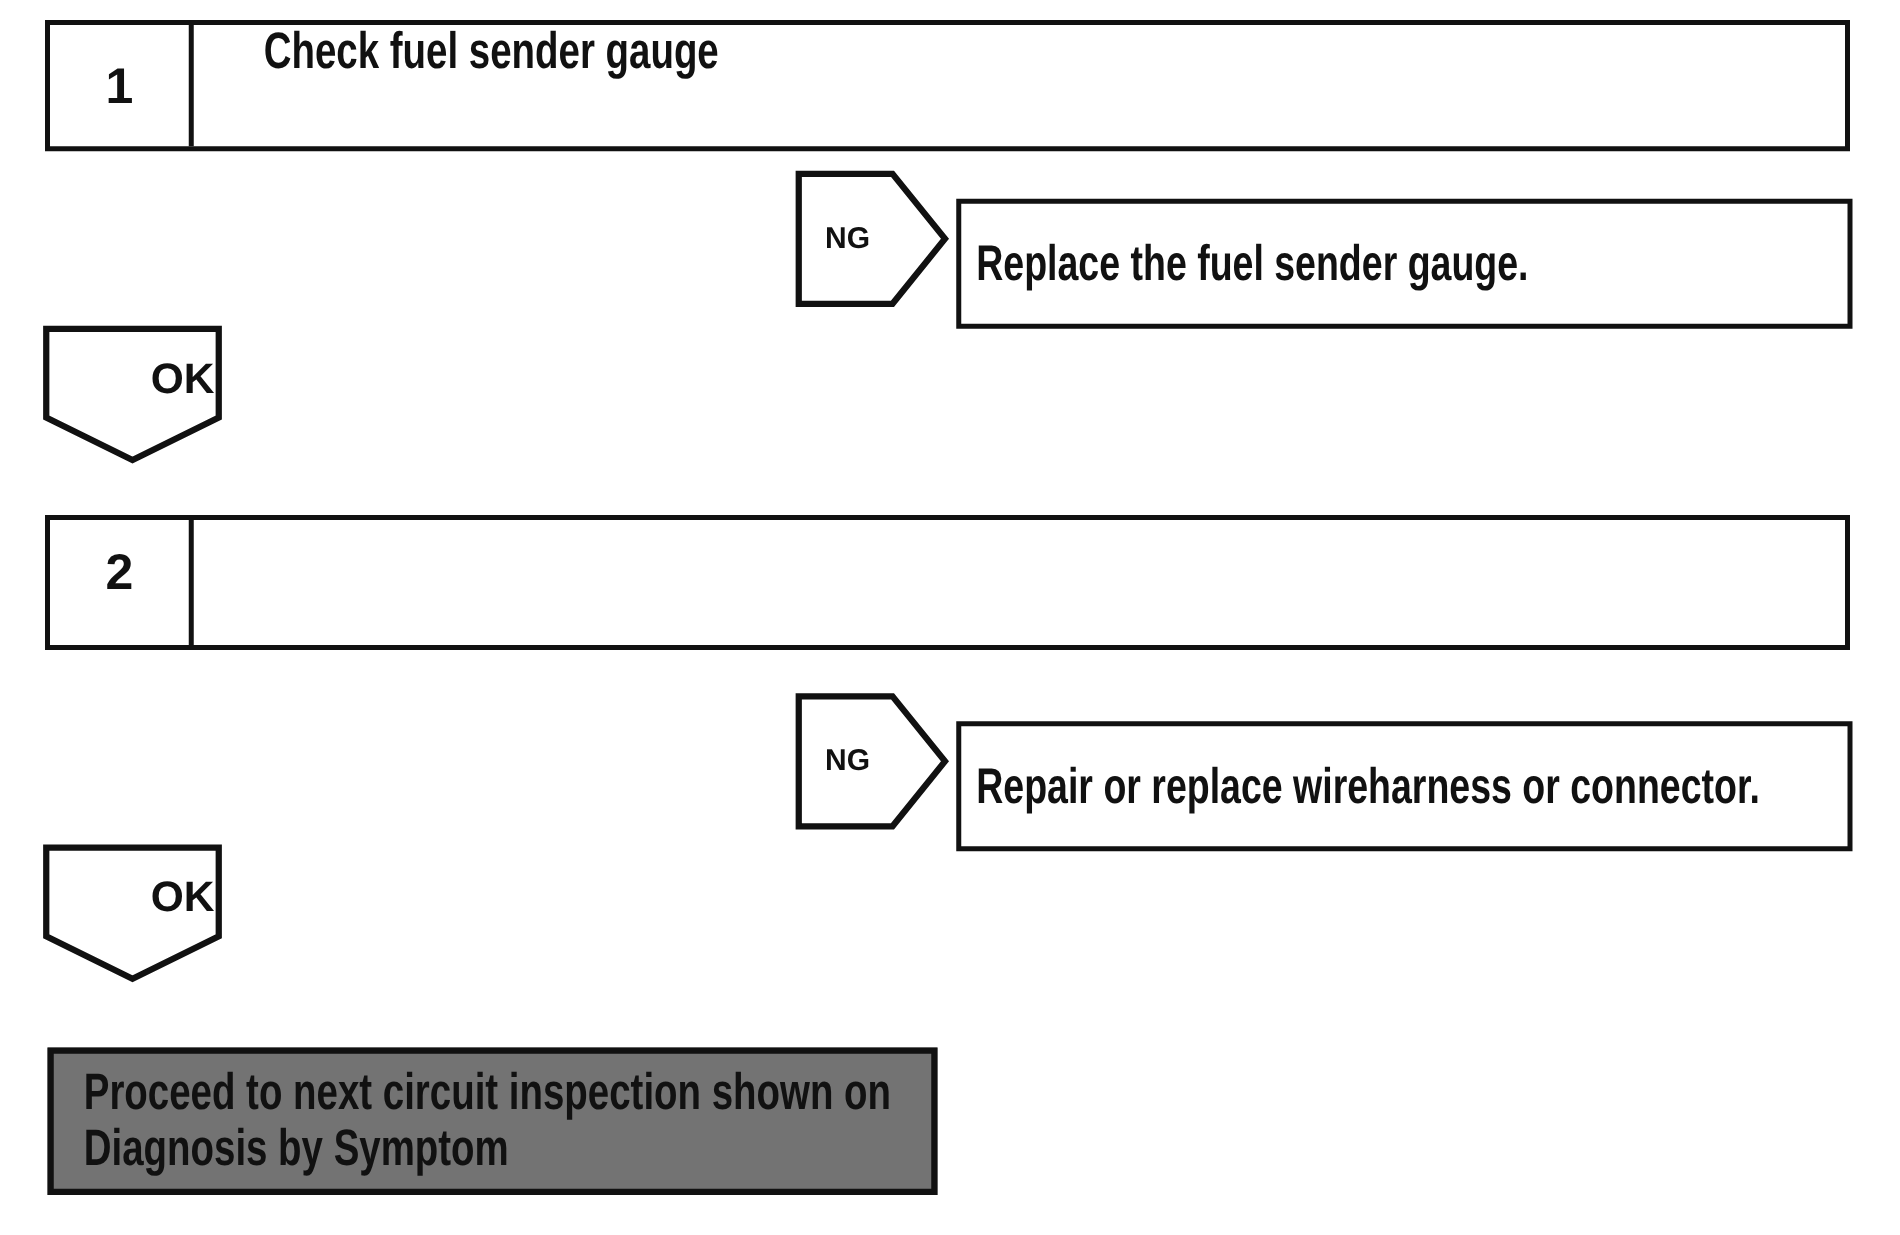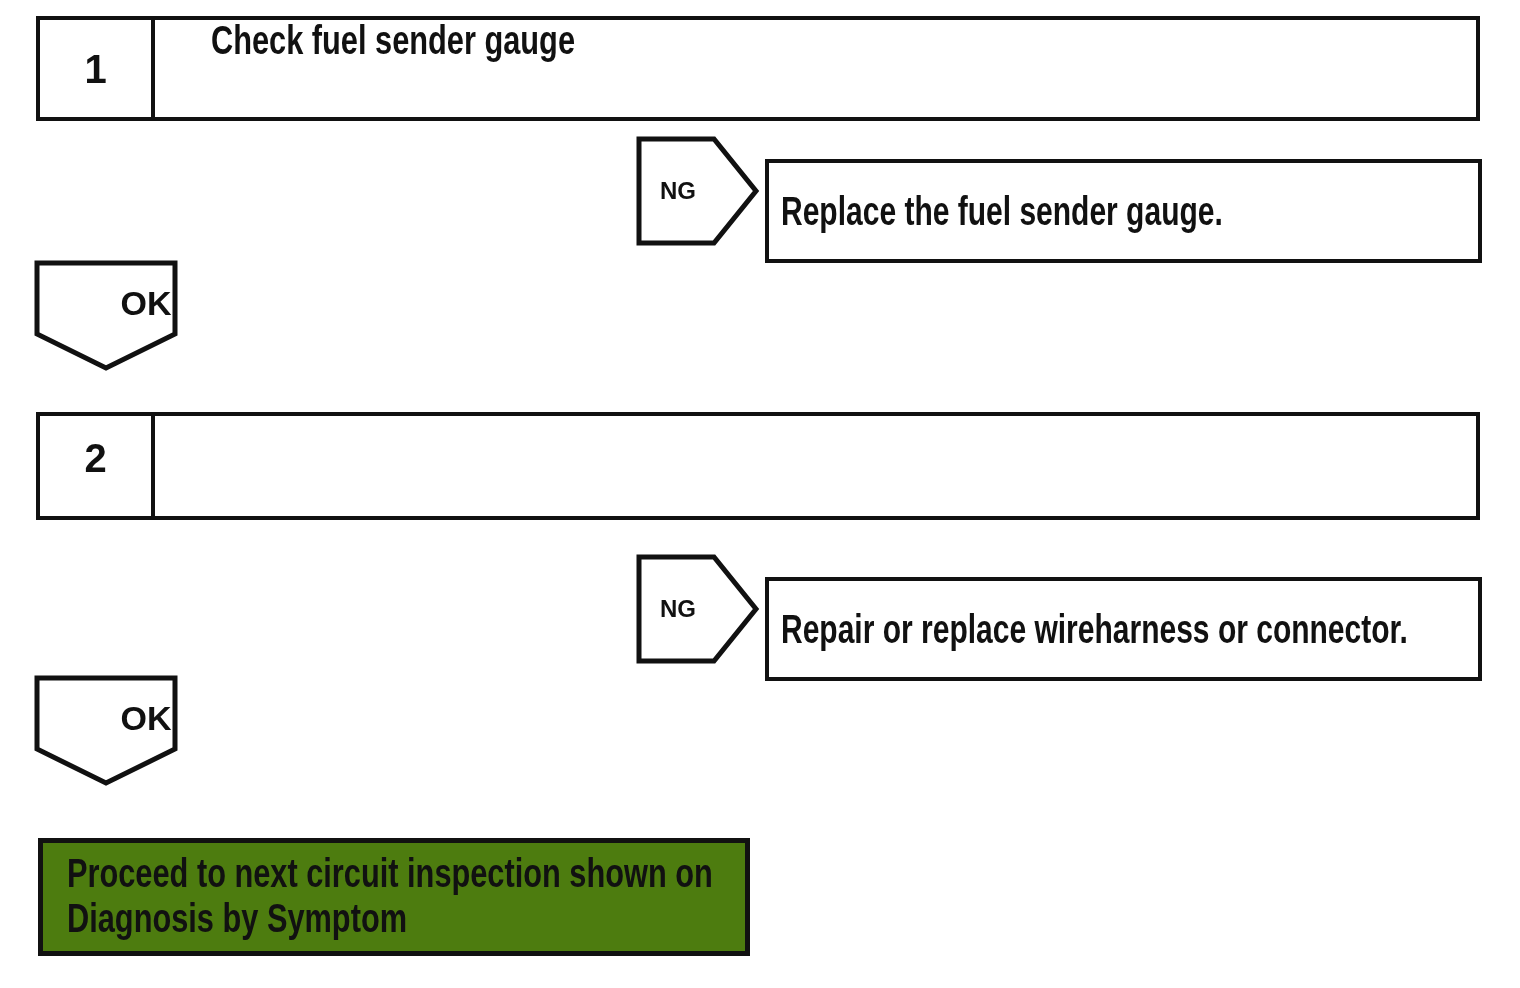--- a/index.html
+++ b/index.html
@@ -109,21 +109,21 @@
     line-height: 1;
   }
   .final-box {
     position: absolute;
     left: 38px;
     top: 838px;
     width: 712px;
     height: 118px;
     border: 5px solid #111111;
     box-sizing: border-box;
-    background: #4d7c0f;
+    background: #737373;
     padding: 8px 0 0 24px;
     overflow: hidden;
   }
   .final-line {
     font-size: 41px;
     line-height: 45px;
   }
 </style>
 </head>
 <body>

